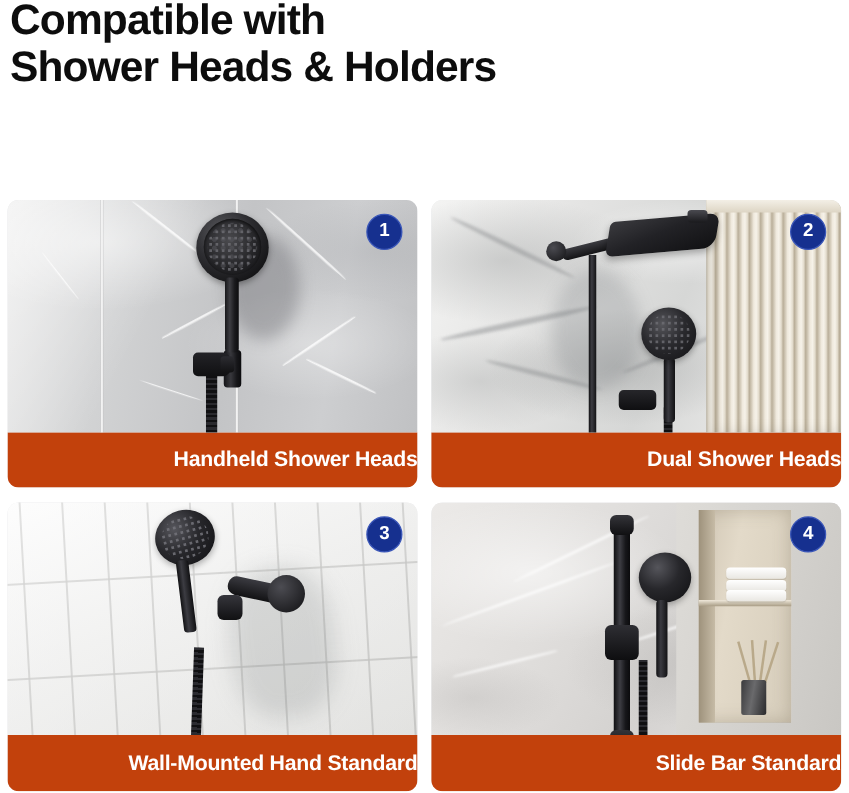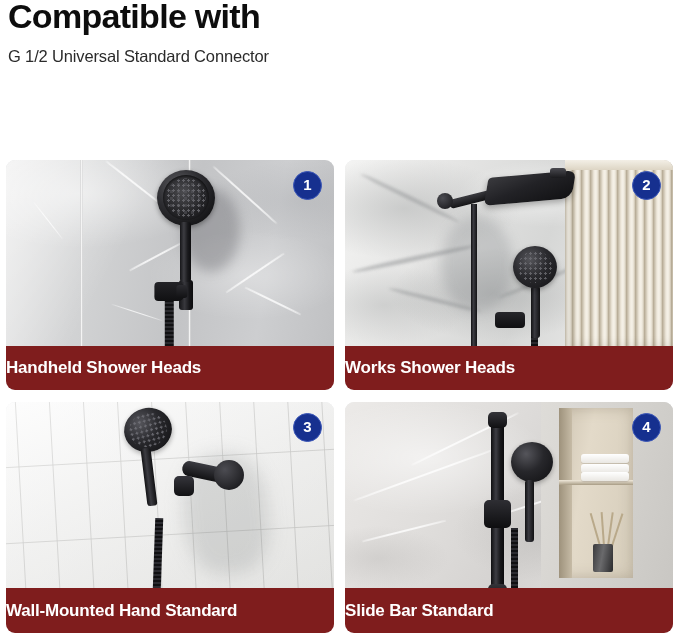--- a/index.html
+++ b/index.html
@@ -64,23 +64,23 @@
   }
 
   .photo {
     position: relative;
     height: 186px;
     overflow: hidden;
   }
 
   
   .caption {
-    background: #7f1d1d;
+    background: #c2410c;
     color: #ffffff;
-    text-align: left;
+    text-align: right;
     font-size: 17px;
     font-weight: 700;
     letter-spacing: -0.2px;
     height: 44px;
     line-height: 44px;
     white-space: nowrap;
     overflow: hidden;
   }
   .card-3 .caption, .card-4 .caption { height: 45px; line-height: 45px; }
 
@@ -469,23 +469,23 @@
   }
 </style>
 </head>
 <body>
 
 <div class="page">
 
   <div class="header">
     <h1 class="headline">
       <span class="line">Compatible with</span>
+      <span class="line">Shower Heads &amp; Holders</span>
     </h1>
     <div class="subhead">
-      <span class="line">G 1/2 Universal Standard Connector</span>
     </div>
   </div>
 
   <div class="grid">
 
     <div class="card card-1">
       <div class="photo">
         <div class="p1-wall"></div>
 
         <div class="grout" style="left:74px;"></div>
@@ -538,21 +538,21 @@
 
         <div class="p2-hand">
           <div class="p2-head"></div>
           <div class="p2-neck"></div>
         </div>
         <div class="p2-bracket"></div>
         <div class="p2-hose"></div>
 
         <div class="badge">2</div>
       </div>
-      <div class="caption">Works Shower Heads</div>
+      <div class="caption">Dual Shower Heads</div>
     </div>
 
     <div class="card card-3">
       <div class="photo">
         <div class="p3-wall">
           <div class="tilegrid"></div>
         </div>
 
         <div class="p3-shadow"></div>
 

